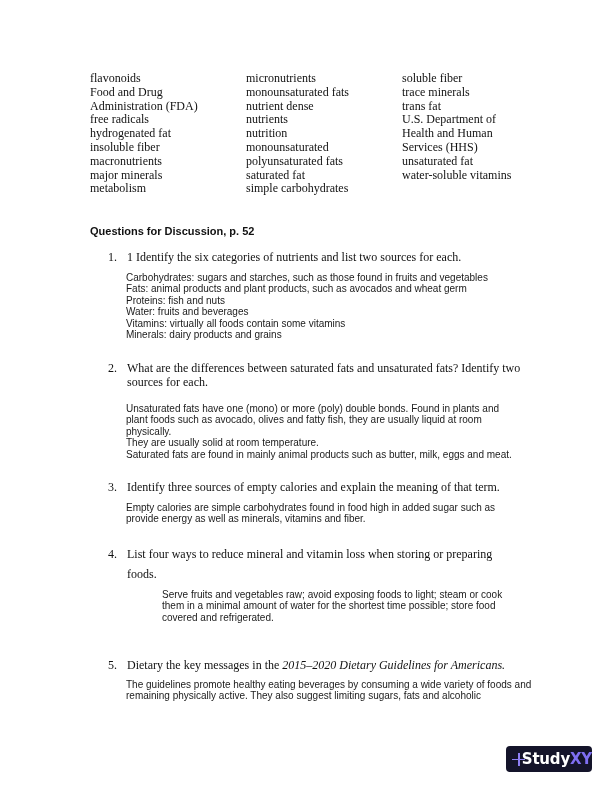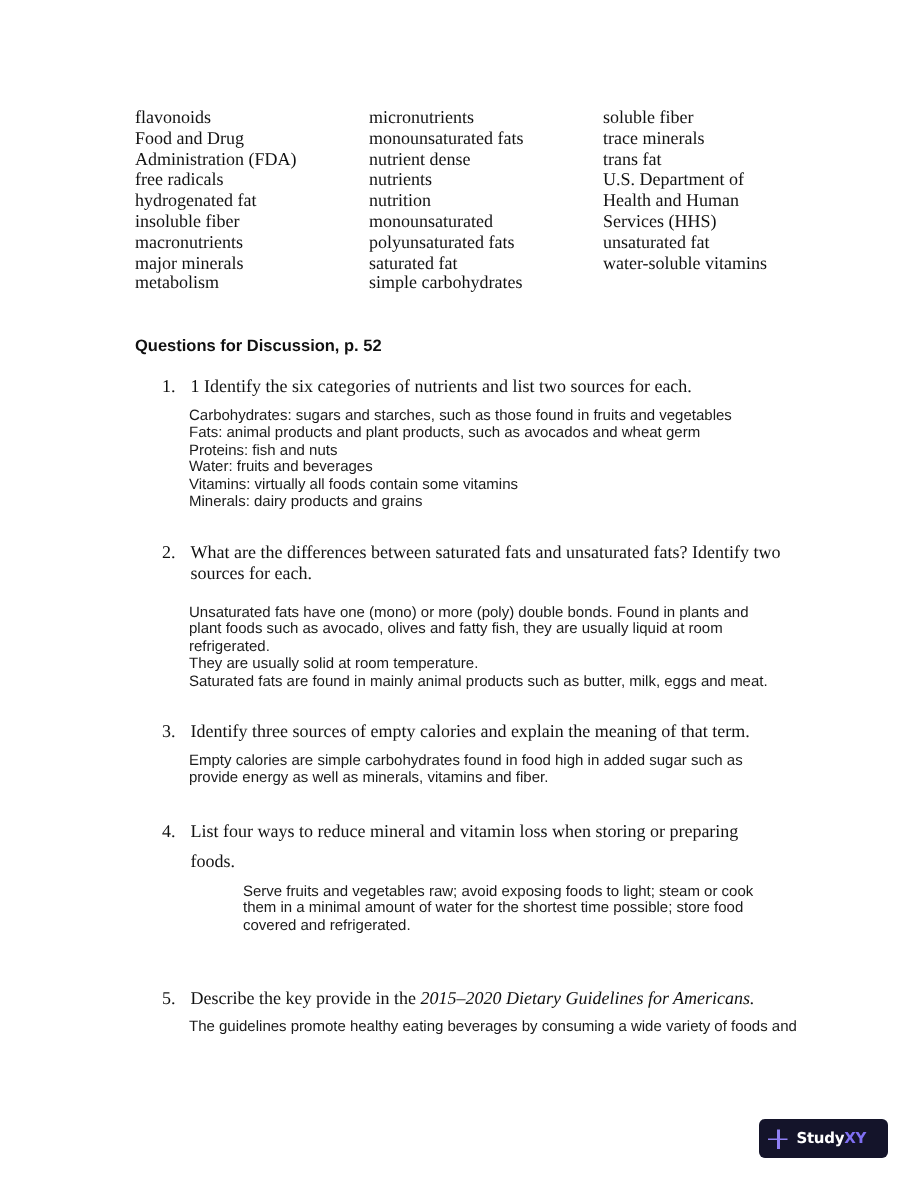--- a/index.html
+++ b/index.html
@@ -36,21 +36,21 @@
     position: absolute; left: 506px; top: 746px; width: 86px; height: 26px;
     background: #14142a; border-radius: 4px; display: flex; align-items: center;
     box-sizing: border-box; padding-left: 6px;
   }
   .badge .plus { width: 13px; height: 13px; position: relative; margin-right: 6px; }
   .badge .plus::before, .badge .plus::after {
     content: ""; position: absolute; background: #8f80f5;
   }
   .badge .plus::before { left: 6px; top: 0; width: 1.5px; height: 13px; }
   .badge .plus::after  { left: 0; top: 6px; width: 13px; height: 1.5px; }
-  .badge .brand { font-family: "DejaVu Sans", sans-serif; font-weight: bold; font-size: 10px; color: #ffffff; letter-spacing: -0.2px; }
+  .badge .brand { font-family: "DejaVu Sans", sans-serif; font-weight: bold; font-size: 15px; color: #ffffff; letter-spacing: -0.2px; }
   .badge .brand .accent { color: #7f6ff2; }
 </style>
 </head>
 <body>
 
 <div class="glossary serif">
   <div class="gcol c1">
     <div>flavonoids</div>
     <div>Food and Drug</div>
     <div>Administration (FDA)</div>
@@ -104,21 +104,21 @@
 <div class="q serif" style="top:362px;">
   <span class="num">2.</span>
   <div class="txt">
     <div>What are the differences between saturated fats and unsaturated fats? Identify two</div>
     <div>sources for each.</div>
   </div>
 </div>
 <div class="ans sans" style="top:403px;">
   <div>Unsaturated fats have one (mono) or more (poly) double bonds. Found in plants and</div>
   <div>plant foods such as avocado, olives and fatty fish, they are usually liquid at room</div>
-  <div>refrigerated.</div>
+  <div>physically.</div>
   <div>They are usually solid at room temperature.</div>
   <div>Saturated fats are found in mainly animal products such as butter, milk, eggs and meat.</div>
 </div>
 
 <div class="q serif" style="top:481px;">
   <span class="num">3.</span>
   <div class="txt">
     <div>Identify three sources of empty calories and explain the meaning of that term.</div>
   </div>
 </div>
@@ -136,23 +136,24 @@
 </div>
 <div class="ans indent sans" style="top:589px;">
   <div>Serve fruits and vegetables raw; avoid exposing foods to light; steam or cook</div>
   <div>them in a minimal amount of water for the shortest time possible; store food</div>
   <div>covered and refrigerated.</div>
 </div>
 
 <div class="q serif" style="top:659px;">
   <span class="num">5.</span>
   <div class="txt">
-    <div><span>Describe the key provide in the </span><i>2015–2020 Dietary Guidelines for Americans.</i></div>
+    <div><span>Dietary the key messages in the </span><i>2015–2020 Dietary Guidelines for Americans.</i></div>
   </div>
 </div>
 <div class="ans sans" style="top:679px;">
   <div>The guidelines promote healthy eating beverages by consuming a wide variety of foods and</div>
+  <div>remaining physically active. They also suggest limiting sugars, fats and alcoholic</div>
 </div>
 
 <div class="badge">
   <span class="plus"></span>
   <span class="brand"><span>Study</span><span class="accent">XY</span></span>
 </div>
 
 </body></html>

